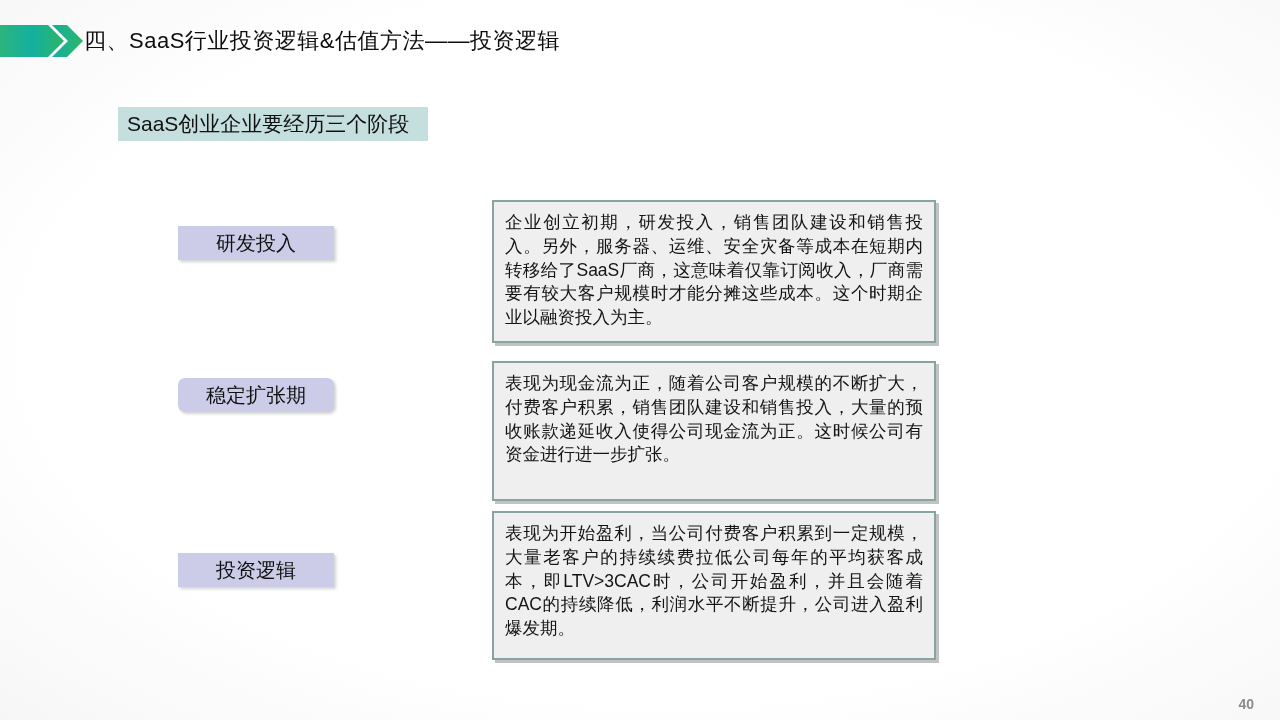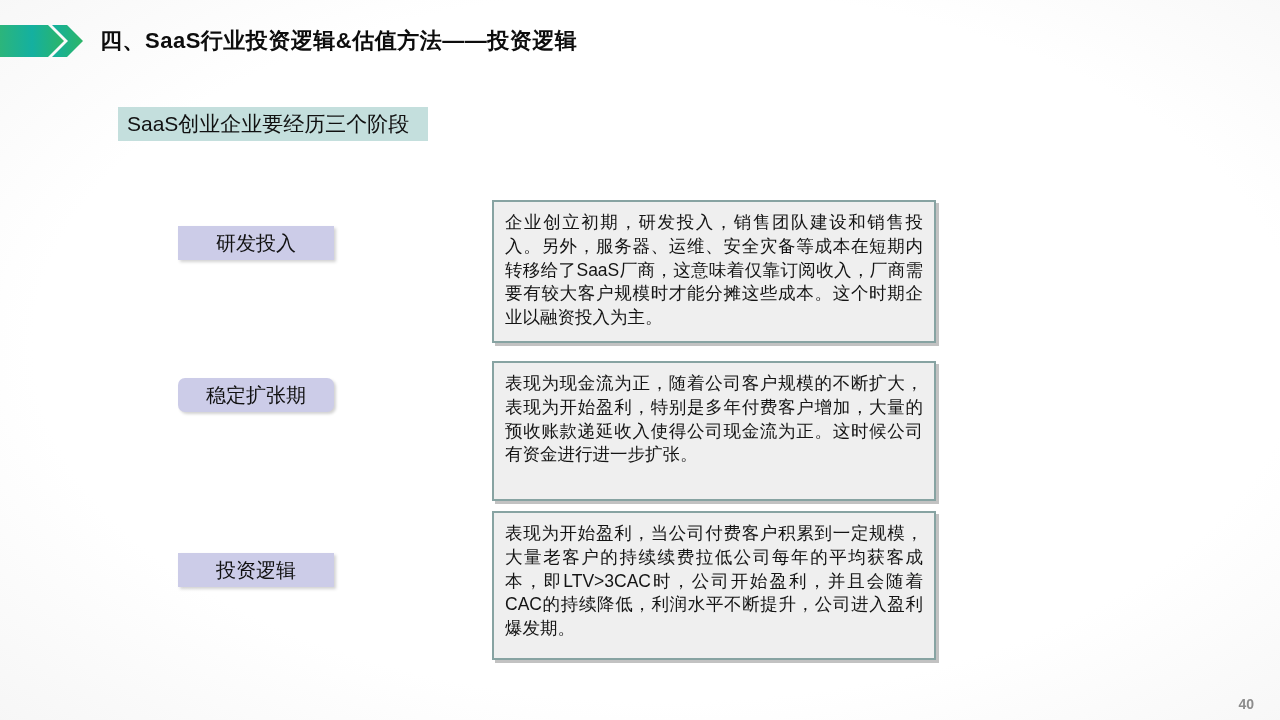--- a/index.html
+++ b/index.html
@@ -6,22 +6,22 @@
   body{
     width:1280px;height:720px;overflow:hidden;position:relative;
     font-family:"Liberation Sans","DejaVu Sans",sans-serif;
     background:radial-gradient(ellipse 95% 95% at 52% 48%, #ffffff 52%, #e6e6e6 125%);
   }
   .slide{position:absolute;inset:0;}
 
   
   .arrow-deco{position:absolute;left:0;top:12px;width:100px;height:60px;}
   .slide-title{
-    position:absolute;left:100px;top:26px;width:900px;
-    font-size:22px;font-weight:bold;color:#0d0d0d;letter-spacing:0.5px;
+    position:absolute;left:84px;top:26px;width:900px;
+    font-size:22px;font-weight:normal;color:#0d0d0d;letter-spacing:0.5px;
   }
 
   
   .section-heading{
     position:absolute;left:118px;top:107px;width:310px;height:34px;
     background:var(--section-heading-bg,#c4dfdd);
     color:#111;font-size:21px;line-height:34px;padding-left:9px;box-sizing:border-box;
     white-space:nowrap;
   }
 
@@ -78,20 +78,20 @@
   </svg>
 
   <div class="slide-title">四、SaaS行业投资逻辑&amp;估值方法——投资逻辑</div>
 
   <div class="section-heading">SaaS创业企业要经历三个阶段</div>
 
   <div class="stage-label s0">研发投入</div>
   <div class="desc-box b0">企业创立初期，研发投入，销售团队建设和销售投入。另外，服务器、运维、安全灾备等成本在短期内转移给了SaaS厂商，这意味着仅靠订阅收入，厂商需要有较大客户规模时才能分摊这些成本。这个时期企业以融资投入为主。</div>
 
   <div class="stage-label s1">稳定扩张期</div>
-  <div class="desc-box b1">表现为现金流为正，随着公司客户规模的不断扩大，表现为开始盈利，特别是多年付费客户增加，大量的预收账款递延收入使得公司现金流为正。这时候公司有资金进行进一步扩张。</div>
+  <div class="desc-box b1">表现为现金流为正，随着公司客户规模的不断扩大，付费客户积累，销售团队建设和销售投入，大量的预收账款递延收入使得公司现金流为正。这时候公司有资金进行进一步扩张。</div>
 
   <div class="stage-label s2">投资逻辑</div>
   <div class="desc-box b2">表现为开始盈利，当公司付费客户积累到一定规模，大量老客户的持续续费拉低公司每年的平均获客成本，即LTV&gt;3CAC时，公司开始盈利，并且会随着CAC的持续降低，利润水平不断提升，公司进入盈利爆发期。</div>
 
   <div class="page-number">40</div>
 
 </div>
 
 </body></html>

